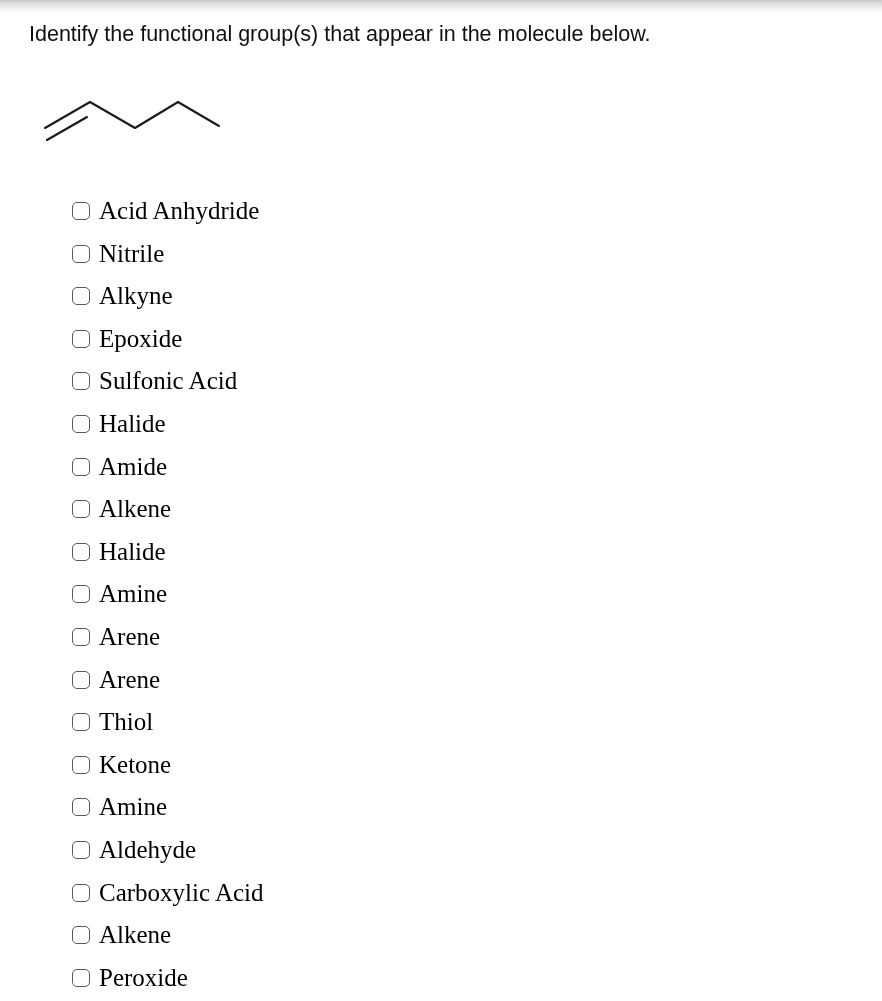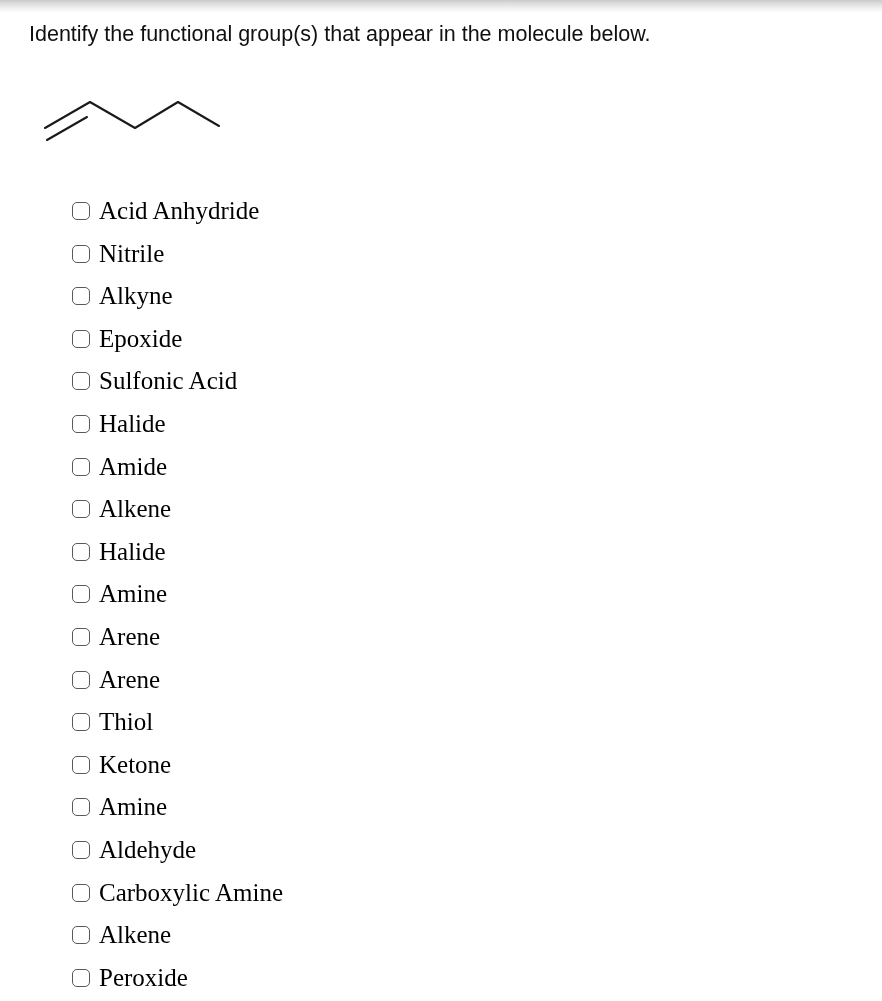--- a/index.html
+++ b/index.html
@@ -190,21 +190,21 @@
       <span class="option-label">Amine</span>
     </div>
 
     <div class="option-row">
       <span class="option-checkbox"></span>
       <span class="option-label">Aldehyde</span>
     </div>
 
     <div class="option-row">
       <span class="option-checkbox"></span>
-      <span class="option-label">Carboxylic Amine</span>
+      <span class="option-label">Carboxylic Acid</span>
     </div>
 
     <div class="option-row">
       <span class="option-checkbox"></span>
       <span class="option-label">Alkene</span>
     </div>
 
     <div class="option-row">
       <span class="option-checkbox"></span>
       <span class="option-label">Peroxide</span>

